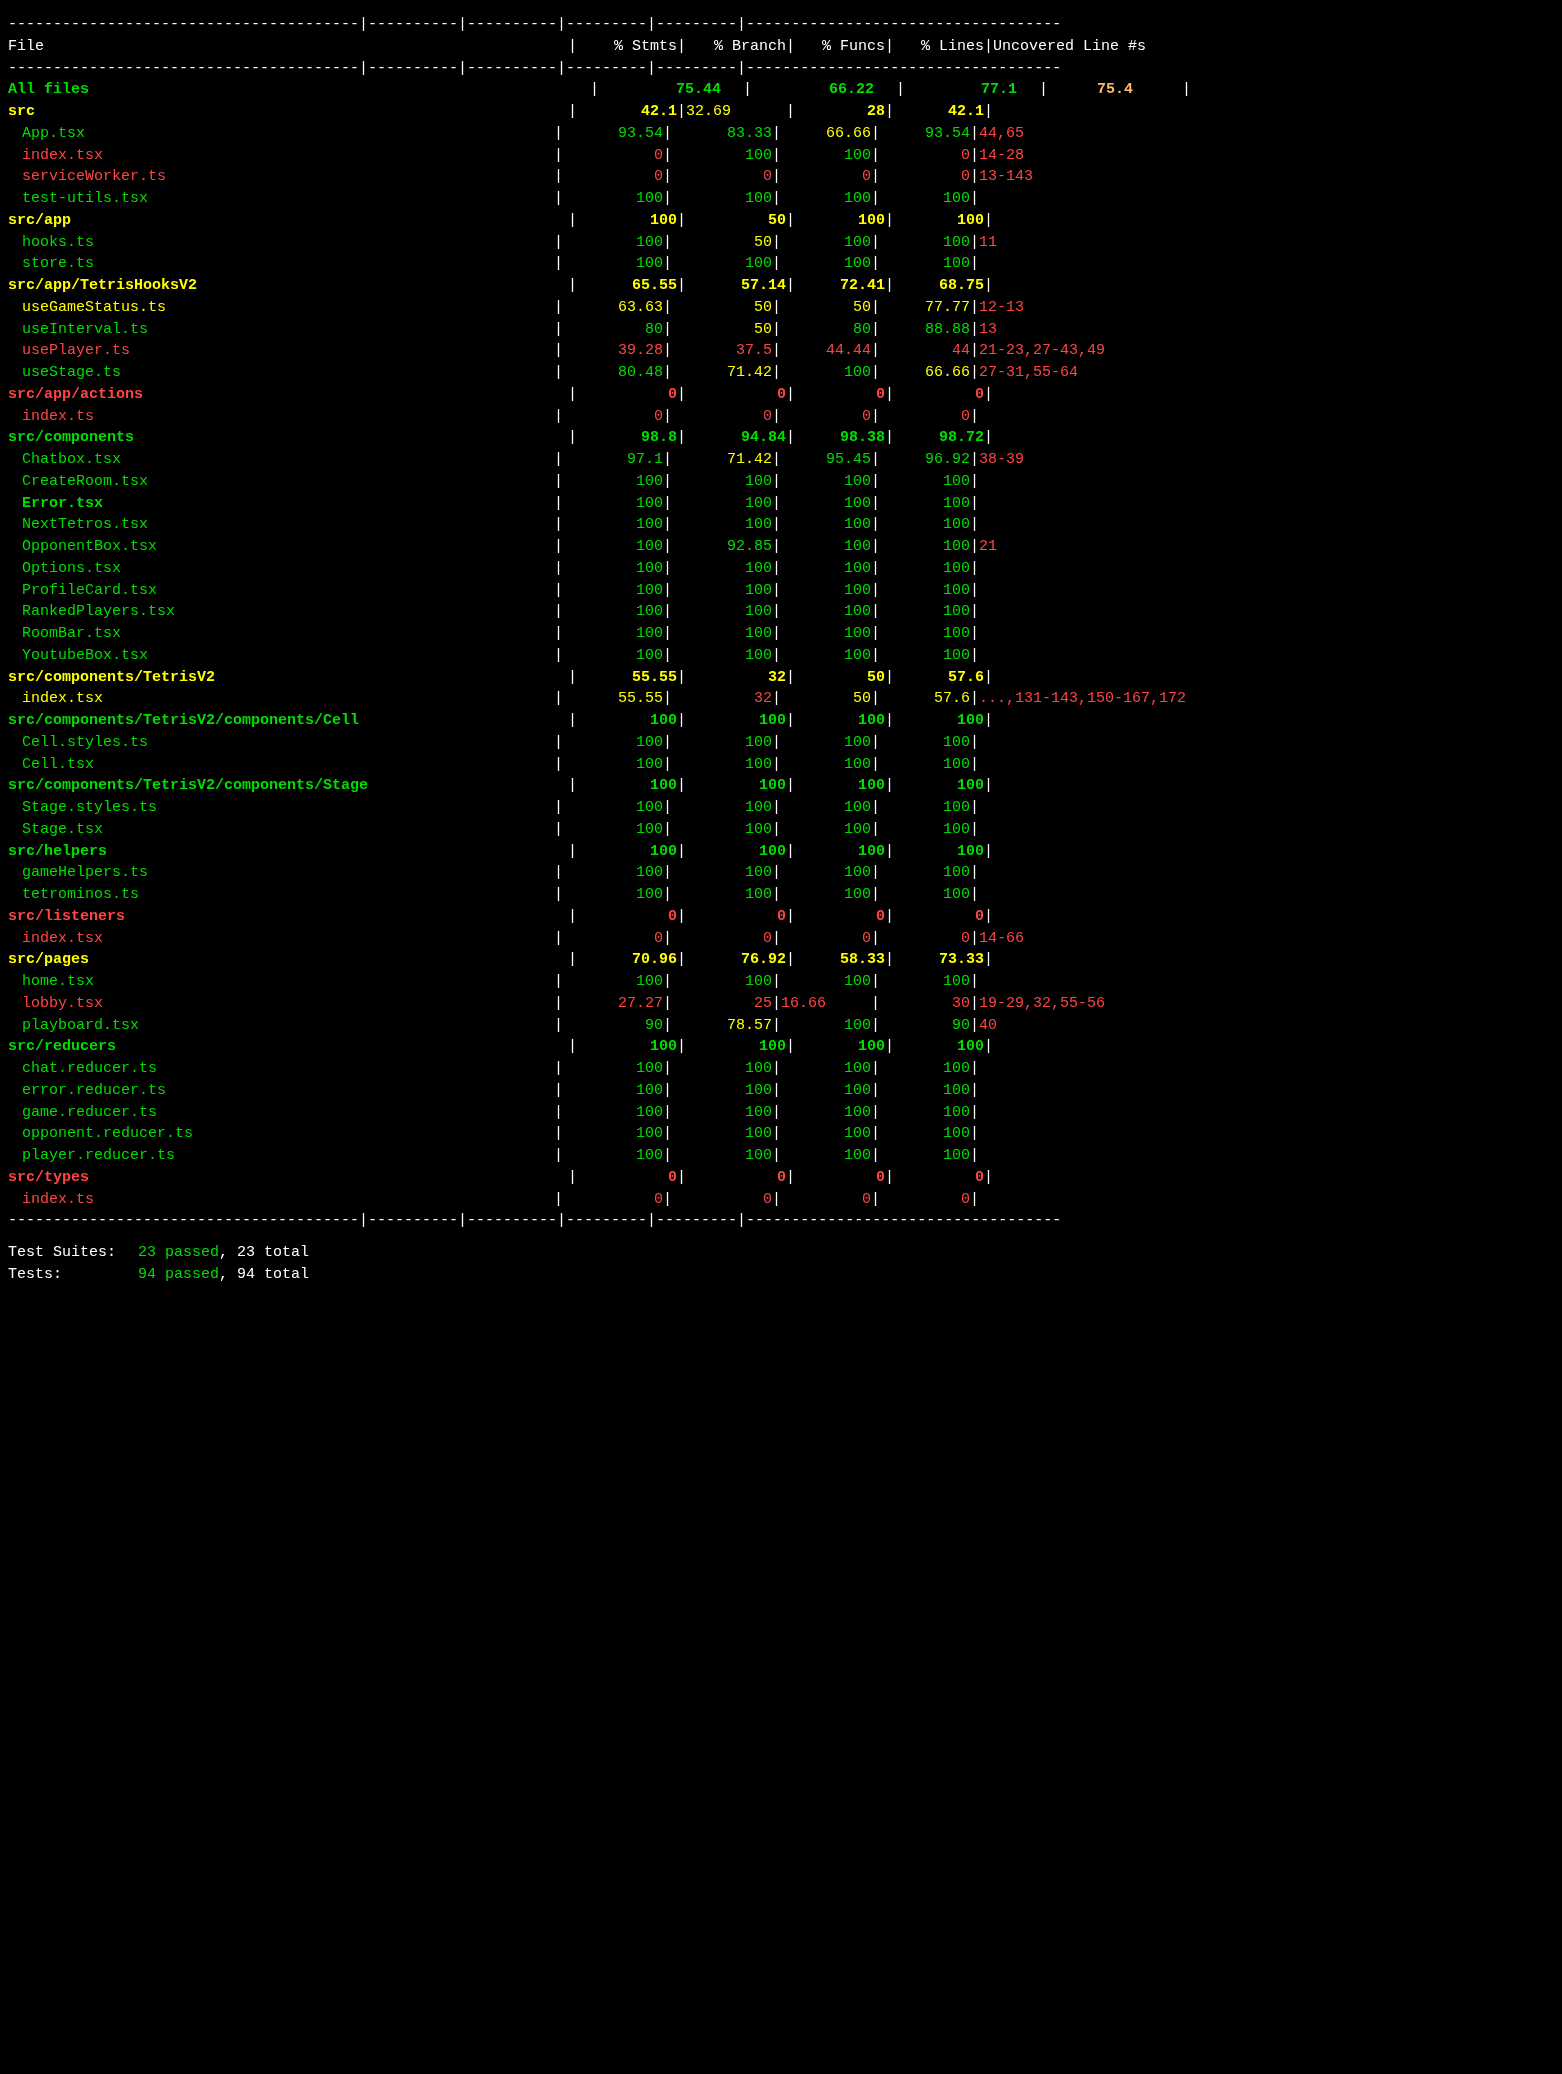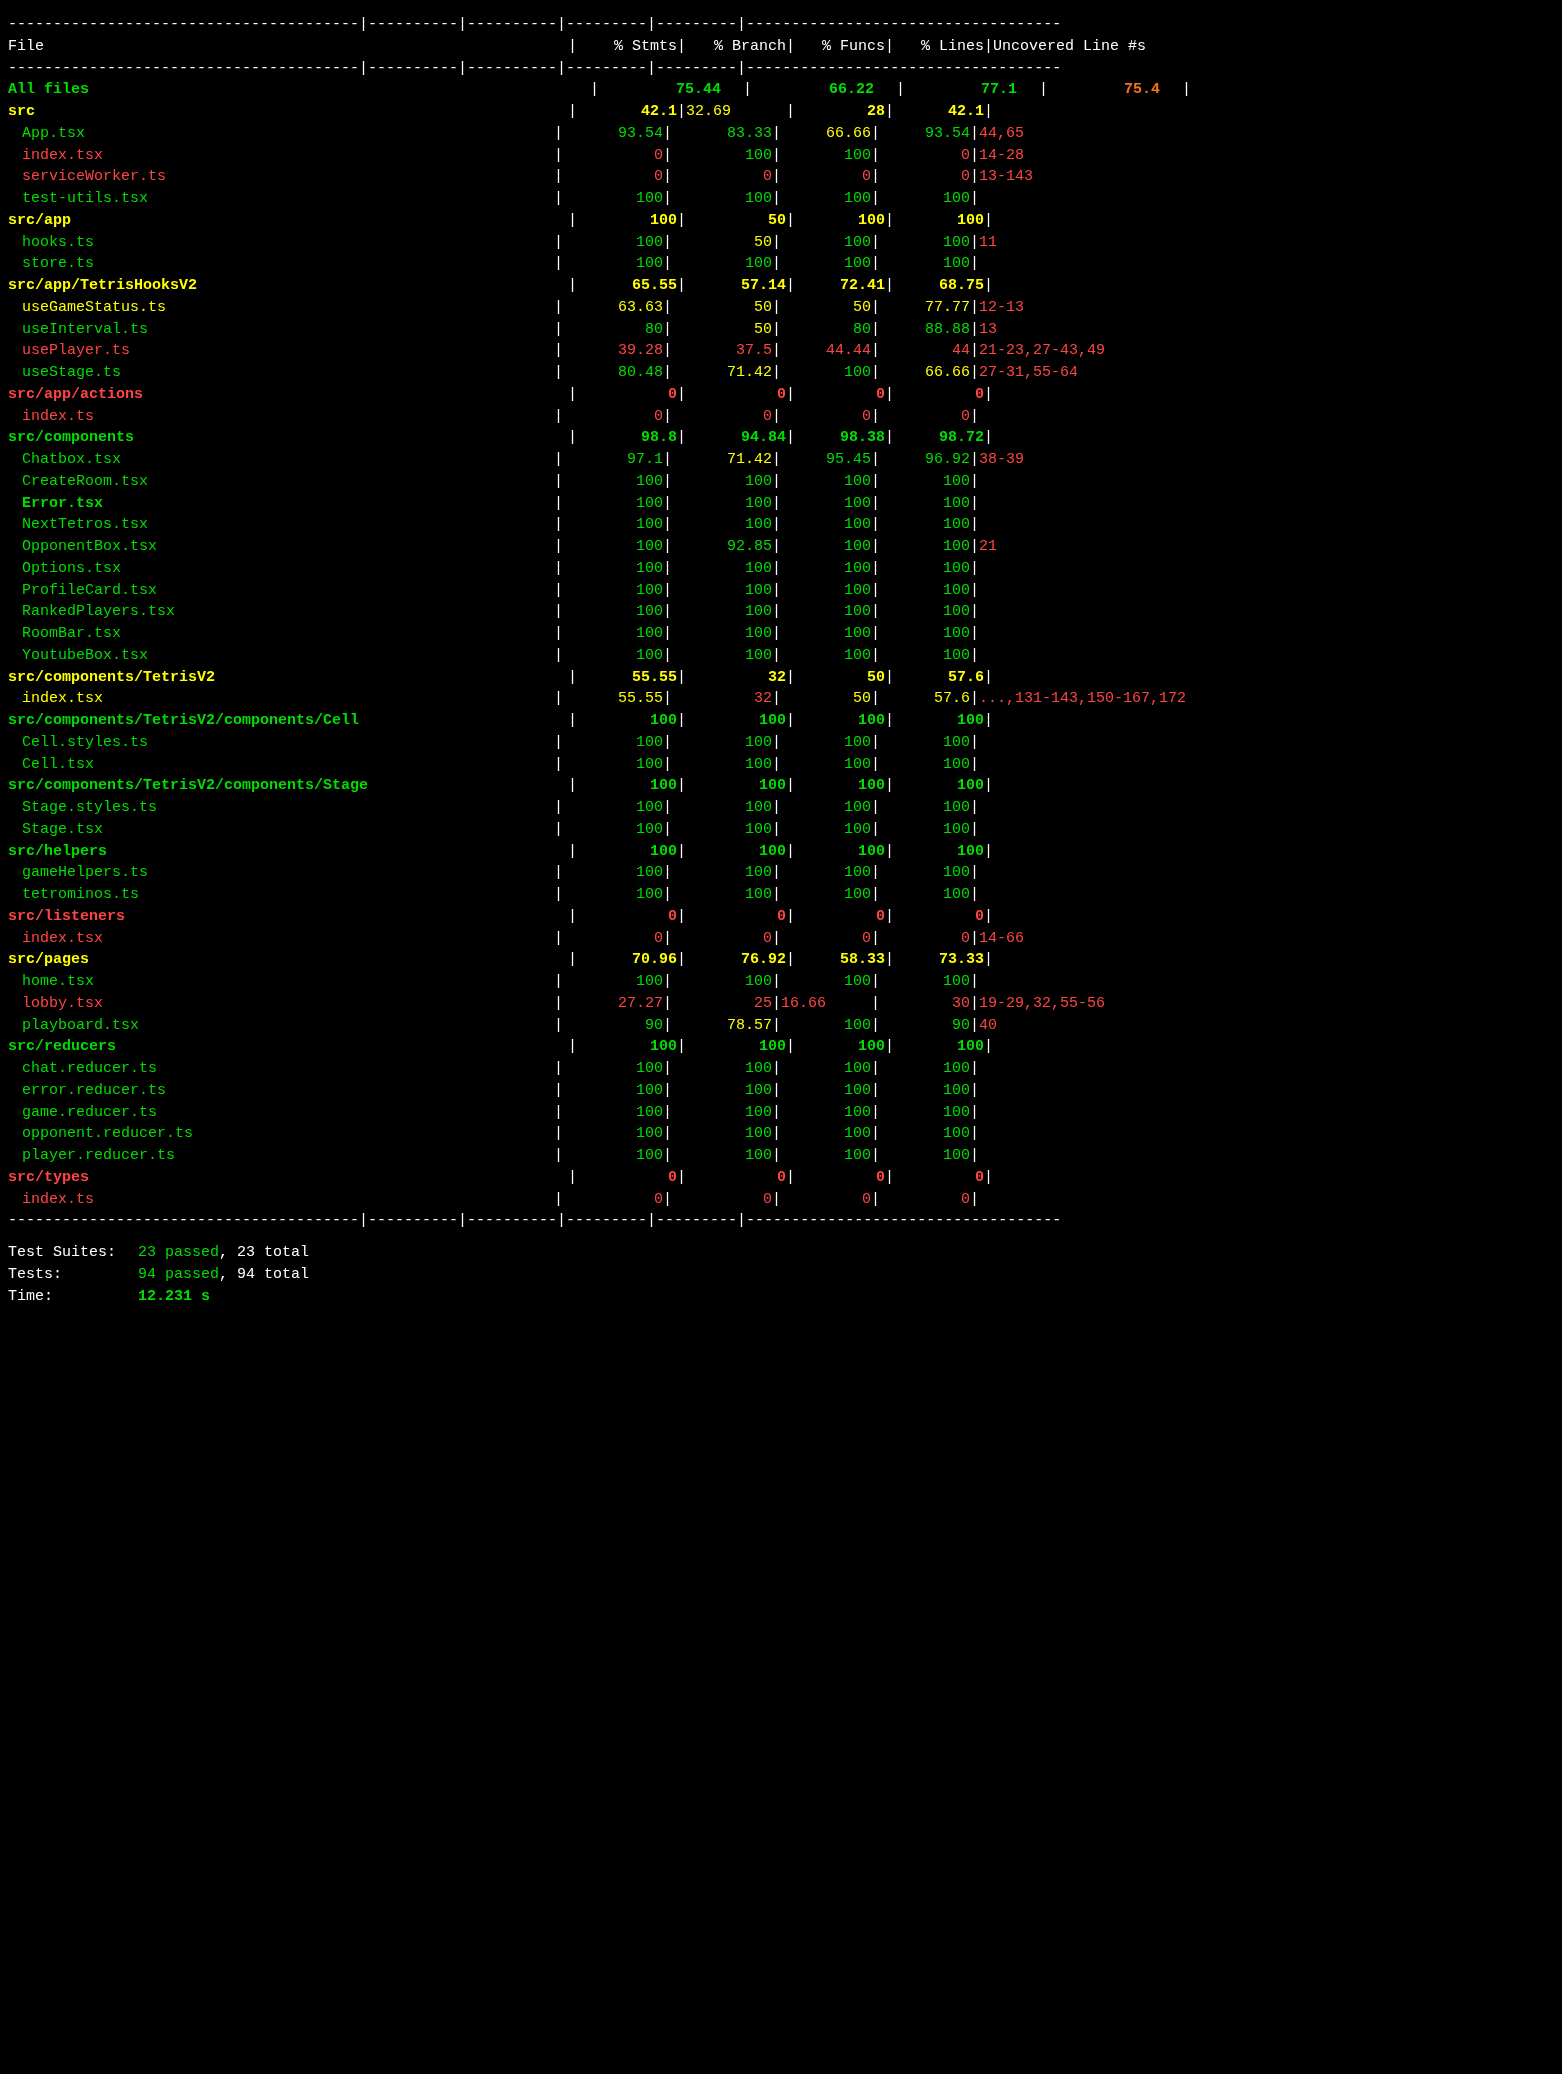--- a/index.html
+++ b/index.html
@@ -36,21 +36,21 @@
       <div><span style="color:#fff">---------------------------------------|----------|----------|---------|---------|-----------------------------------</span></div>
       <div style="display:flex; align-items:baseline;gap:22px;">
         <span style="display:inline-block; width:560px; padding-left:0px; color:#00dd00; font-weight:bold;">All files</span>
         <span style="color:#fff">| </span>
         <span style="display:inline-block; width:100px; text-align:right; color:#00dd00; font-weight:bold;">75.44</span>
         <span style="color:#fff"> | </span>
         <span style="display:inline-block; width:100px; text-align:right; color:#00dd00; font-weight:bold;">66.22</span>
         <span style="color:#fff"> | </span>
         <span style="display:inline-block; width:90px; text-align:right; color:#00dd00; font-weight:bold;">77.1</span>
         <span style="color:#fff"> | </span>
-        <span style="display:inline-block; width:90px; text-align:right; color:#f97316; font-weight:bold;">75.4</span>
+        <span style="display:inline-block; width:90px; text-align:center; color:#fdba74; font-weight:bold;">75.4</span>
         <span style="color:#fff"> |</span>
       </div>
       <div style="display:flex; align-items:baseline;">
         <span style="display:inline-block; width:560px; padding-left:0px; color:#ffff00; font-weight:bold;">src</span>
         <span style="color:#fff">| </span>
         <span style="display:inline-block; width:100px; text-align:right; color:#ffff00; font-weight:bold;">42.1</span>
         <span style="color:#fff"> | </span>
         <span style="display:inline-block; width:100px; color:#ffff00; font-weight:normal;">32.69</span>
         <span style="color:#fff"> | </span>
         <span style="display:inline-block; width:90px; text-align:right; color:#ffff00; font-weight:bold;">28</span>
@@ -671,16 +671,15 @@
         <span style="color:#fff"> | </span>
         <span style="display:inline-block; width:90px; text-align:right; color:#ff4444;">0</span>
         <span style="color:#fff"> |</span>
       </div>
       <div><span style="color:#fff">---------------------------------------|----------|----------|---------|---------|-----------------------------------</span></div>
     </div>
   <div id="summary-container" style="margin-top: 10px;">
       <div style="margin-top: 6px;">
         <div><span style="color:#fff; display:inline-block; width:130px;">Test Suites:</span><span style="color:#00dd00;">23 passed</span><span style="color:#fff;">, </span><span style="color:#fff;">23 total</span></div>
         <div><span style="color:#fff; display:inline-block; width:130px;">Tests:</span><span style="color:#00dd00;">94 passed</span><span style="color:#fff;">, </span><span style="color:#fff;">94 total</span></div>
-        <div><span style="color:#fff; display:inline-block; width:130px;">Time:</span><span style="color:#00dd00; font-weight:bold;">12.231 s</span></div>
       </div>
     </div>
 </div>
 
 </body></html>

